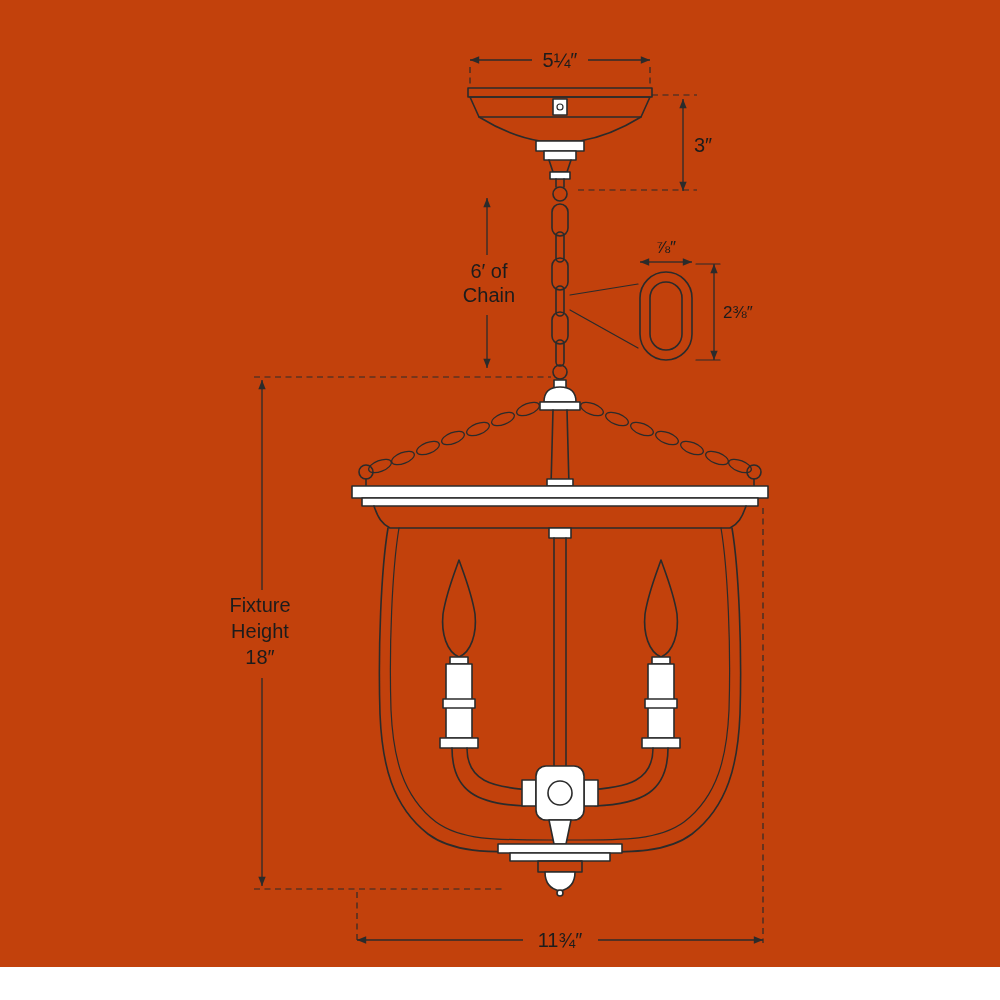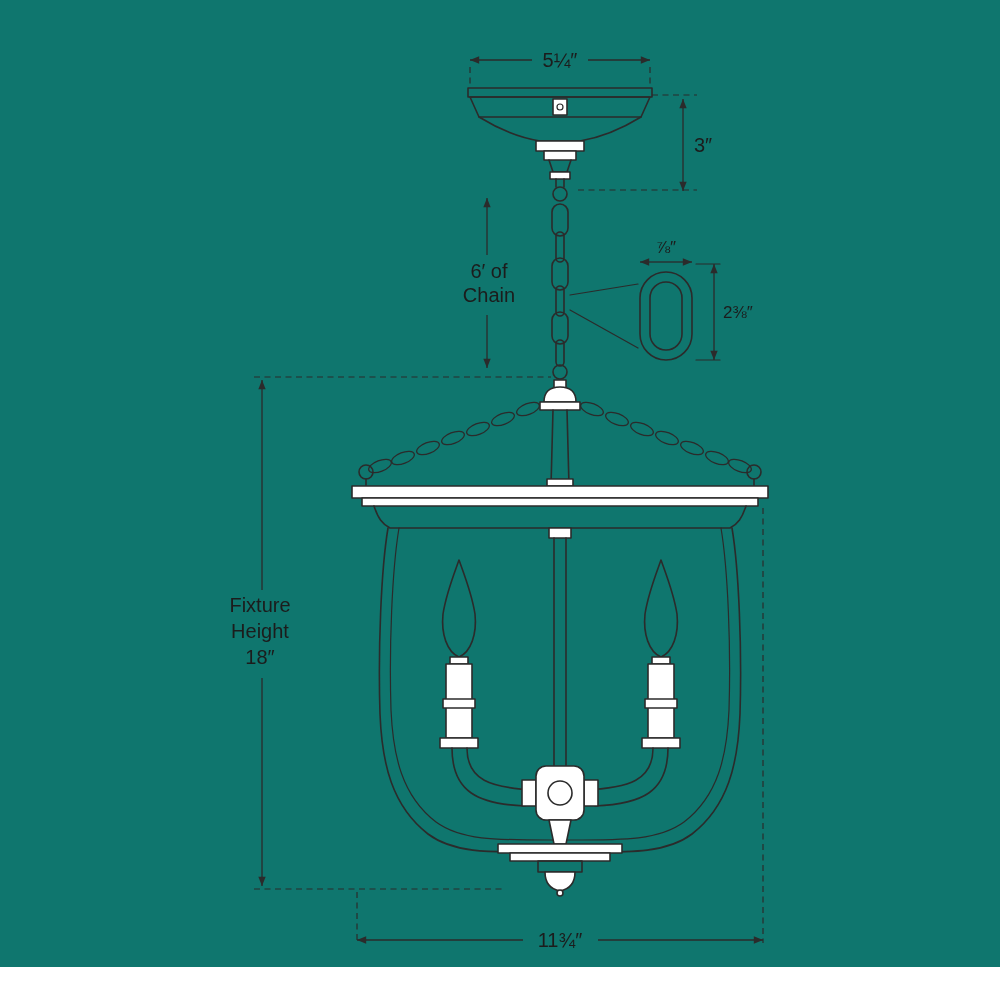--- a/index.html
+++ b/index.html
@@ -1,16 +1,16 @@
 <!DOCTYPE html>
 <html><head>
 <meta charset="utf-8">
 <style>
   html,body{margin:0;padding:0;background:#ffffff;}
-  .page{width:1000px;height:967px;background:#0f766e;position:relative;overflow:hidden;}
+  .page{width:1000px;height:967px;background:#c2410c;position:relative;overflow:hidden;}
   svg{display:block;}
   .ol  {fill:none;stroke-width:1.6;stroke-linecap:round;stroke-linejoin:round;}
   .olf {fill:#ffffff;stroke-width:1.6;stroke-linejoin:round;}
   .thin{fill:none;stroke-width:1.2;stroke-linecap:round;}
   .dim {fill:none;stroke-width:1.3;}
   .ext {fill:none;stroke-width:1.2;stroke-dasharray:6 4.5;}
   text.lbl   {font:20px "Liberation Sans", sans-serif;fill:#1c1c1c;stroke:none;text-anchor:middle;}
   text.lbl-sm{font:17px "Liberation Sans", sans-serif;fill:#1c1c1c;stroke:none;text-anchor:middle;}
   text.left  {text-anchor:start;}
 </style>

